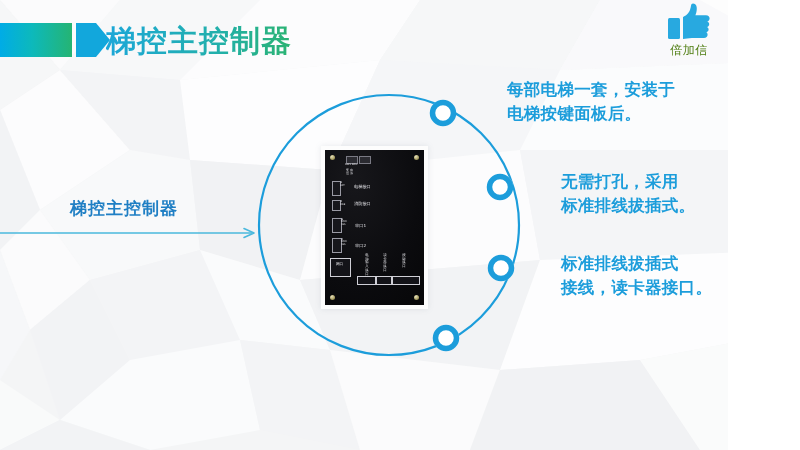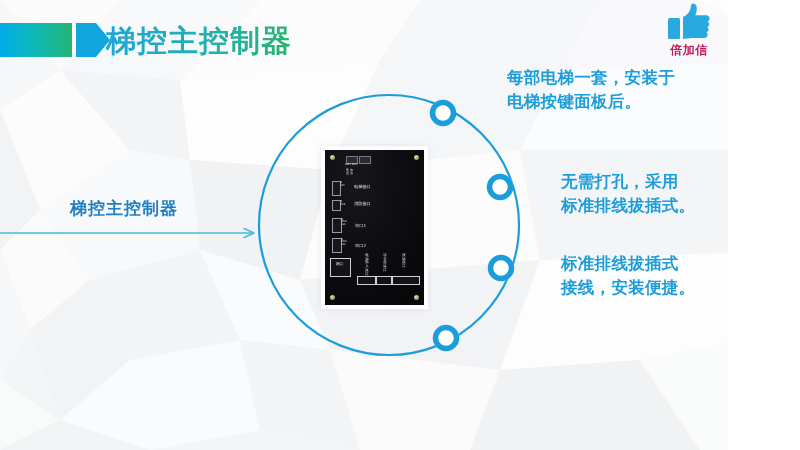--- a/index.html
+++ b/index.html
@@ -62,22 +62,22 @@
     top: 3px;
     width: 62px;
     height: 56px;
     text-align: center;
   }
   .logo-thumb { display: block; margin: 0 auto; }
   .logo-text {
     display: block;
     margin-top: 1px;
     font-size: 12px;
-    font-weight: bold;
-    color: #be185d;
+    font-weight: normal;
+    color: #4d7c0f;
     letter-spacing: 0.5px;
   }
 
   
   .left-label {
     position: absolute;
     left: 70px;
     top: 197px;
     font-size: 17px;
     font-weight: bold;
@@ -165,21 +165,21 @@
   
   .note {
     position: absolute;
     color: #1c9ddb;
     font-weight: bold;
     font-size: 16.5px;
     line-height: 1.45;
     letter-spacing: 0.3px;
     white-space: pre-line;
   }
-  .note-1 { left: 507px; top: 66px; }
+  .note-1 { left: 507px; top: 78px; }
   .note-2 { left: 561px; top: 170px; }
   .note-3 { left: 561px; top: 252px; }
   .note-4 { left: 509px; top: 330px; line-height: 1.5; }
   .note-4 .dim-val { display: block; padding-left: 36px; }
 </style>
 </head>
 <body>
 
 <div id="slide">
 
@@ -300,15 +300,15 @@
       <div class="pad" style="left:51px;top:126px;width:14px;height:7px;"></div>
       <div class="pad" style="left:67px;top:126px;width:26px;height:7px;"></div>
     </div>
   </div>
 
   <div class="note note-1">每部电梯一套，安装于
 电梯按键面板后。</div>
   <div class="note note-2">无需打孔，采用
 标准排线拔插式。</div>
   <div class="note note-3">标准排线拔插式
-接线，安装便捷。</div>
+接线，读卡器接口。</div>
 
 </div>
 
 </body></html>

